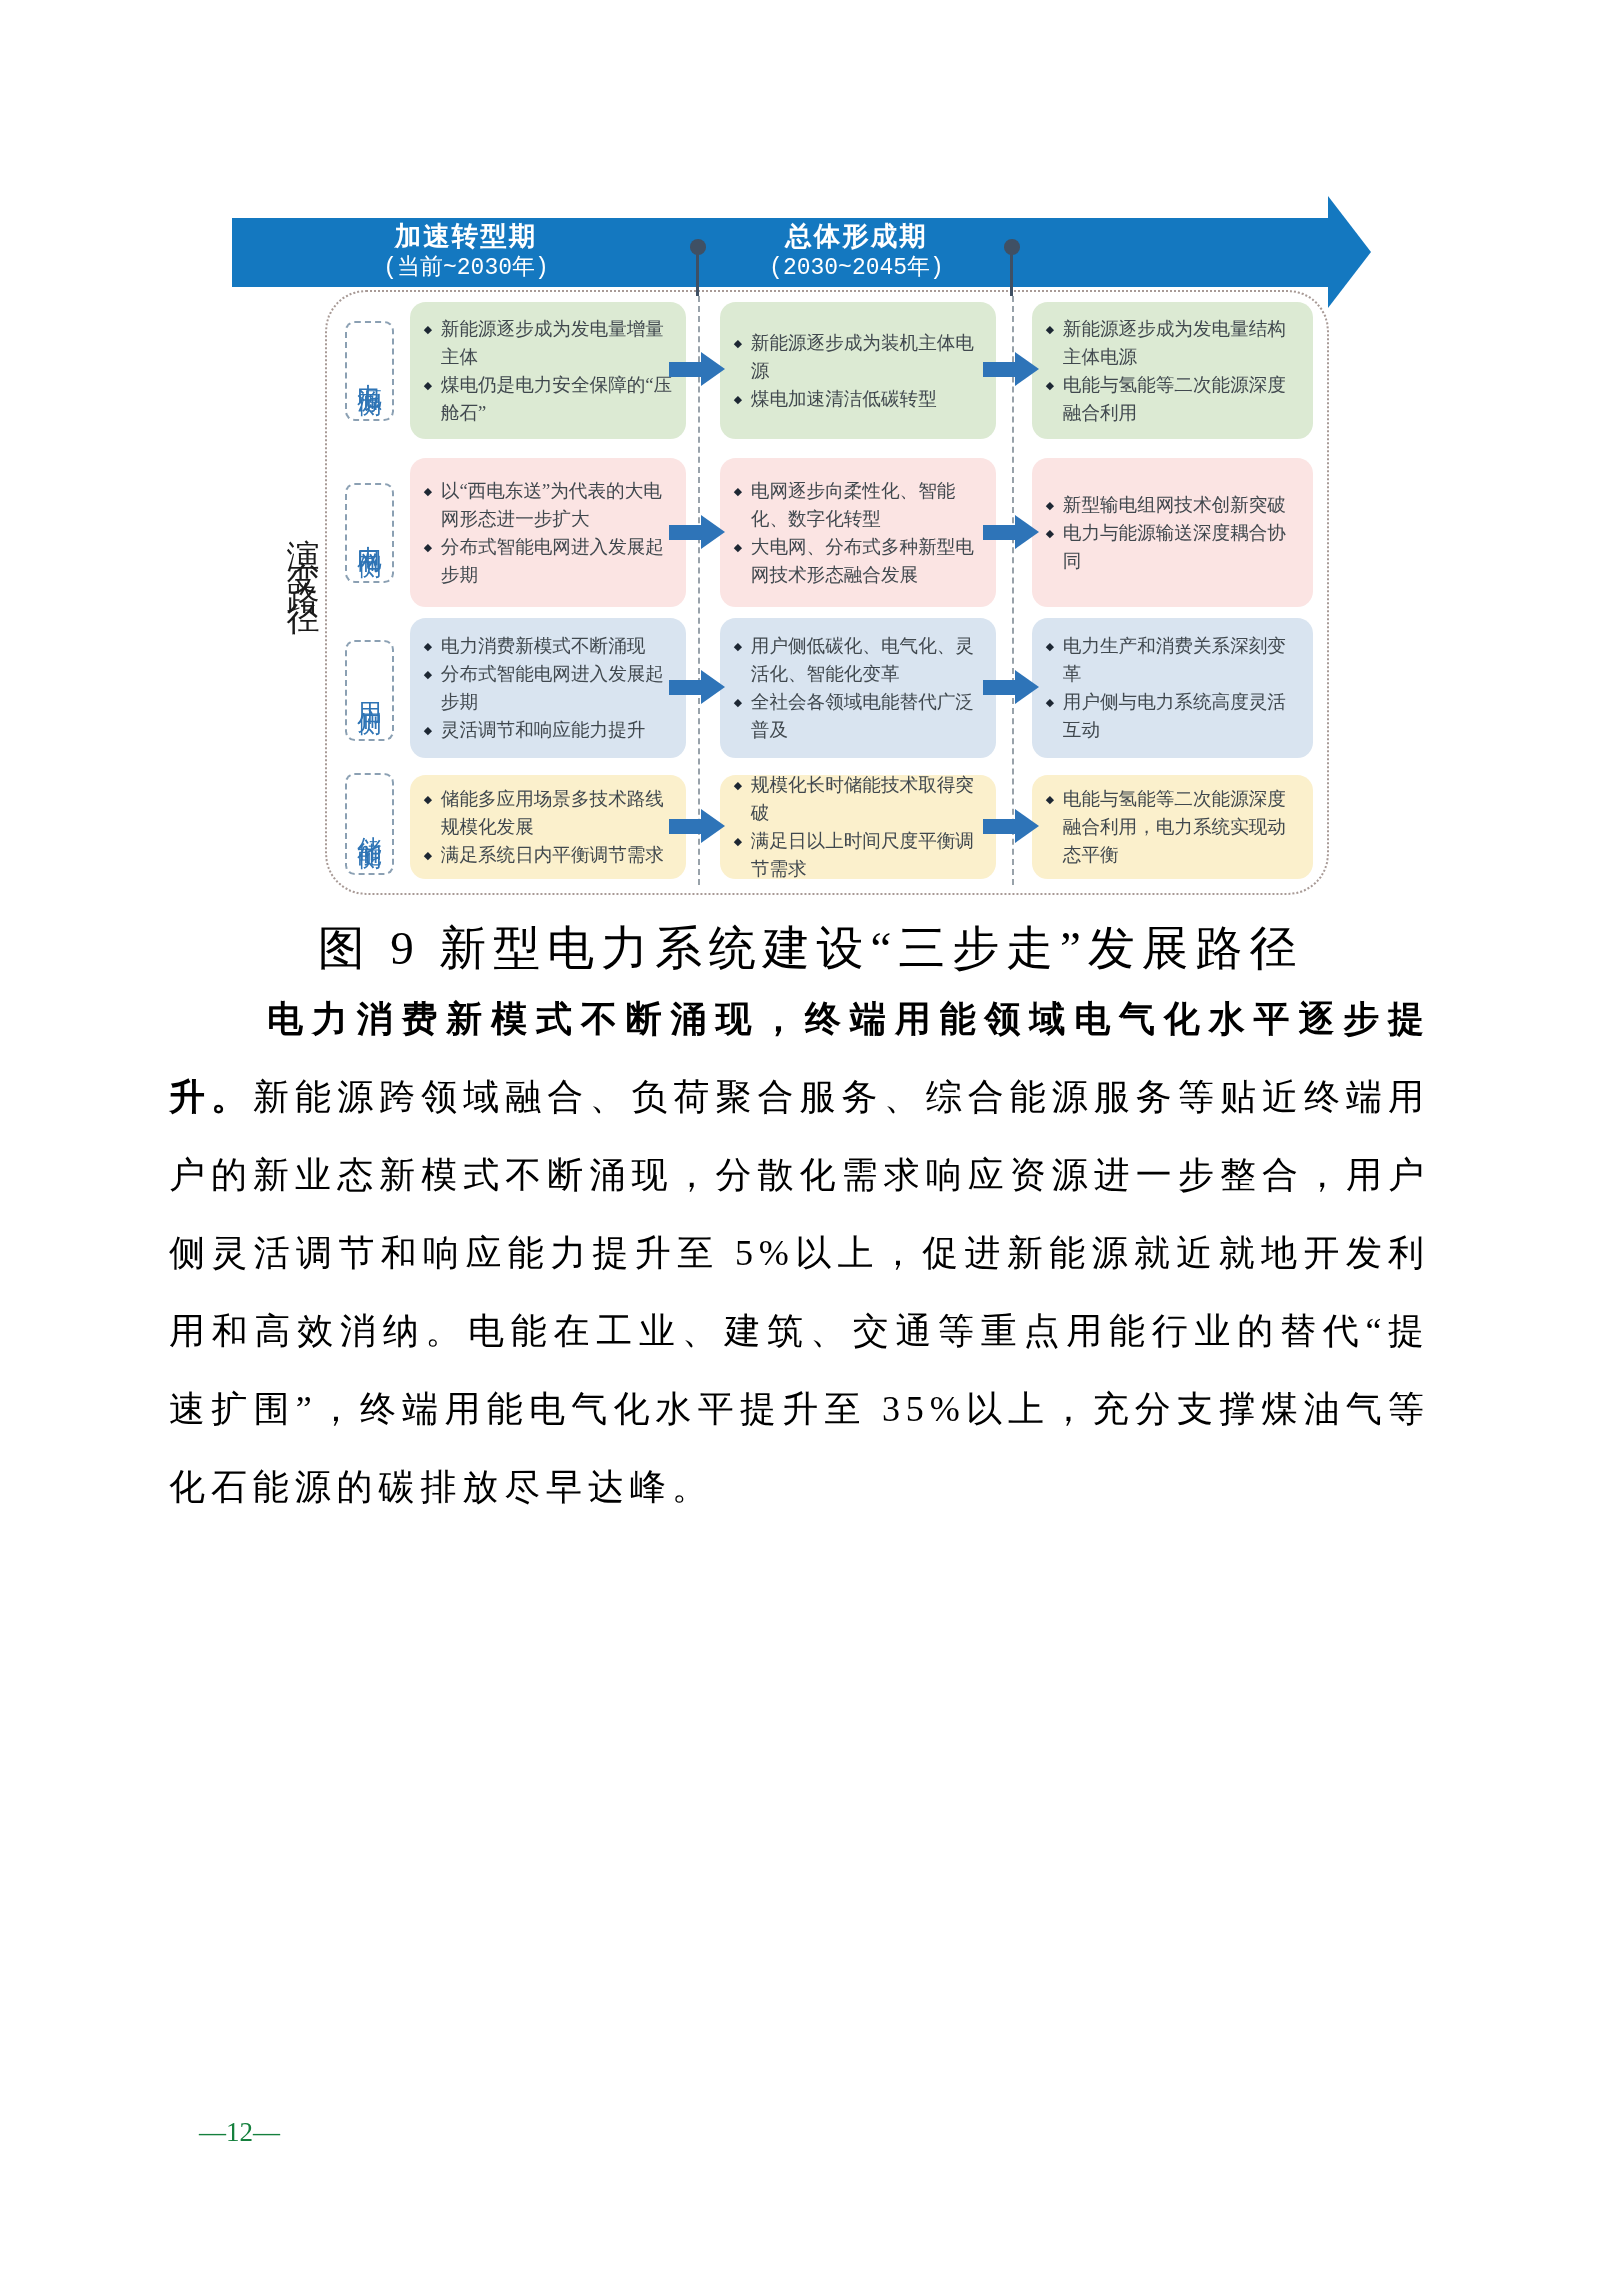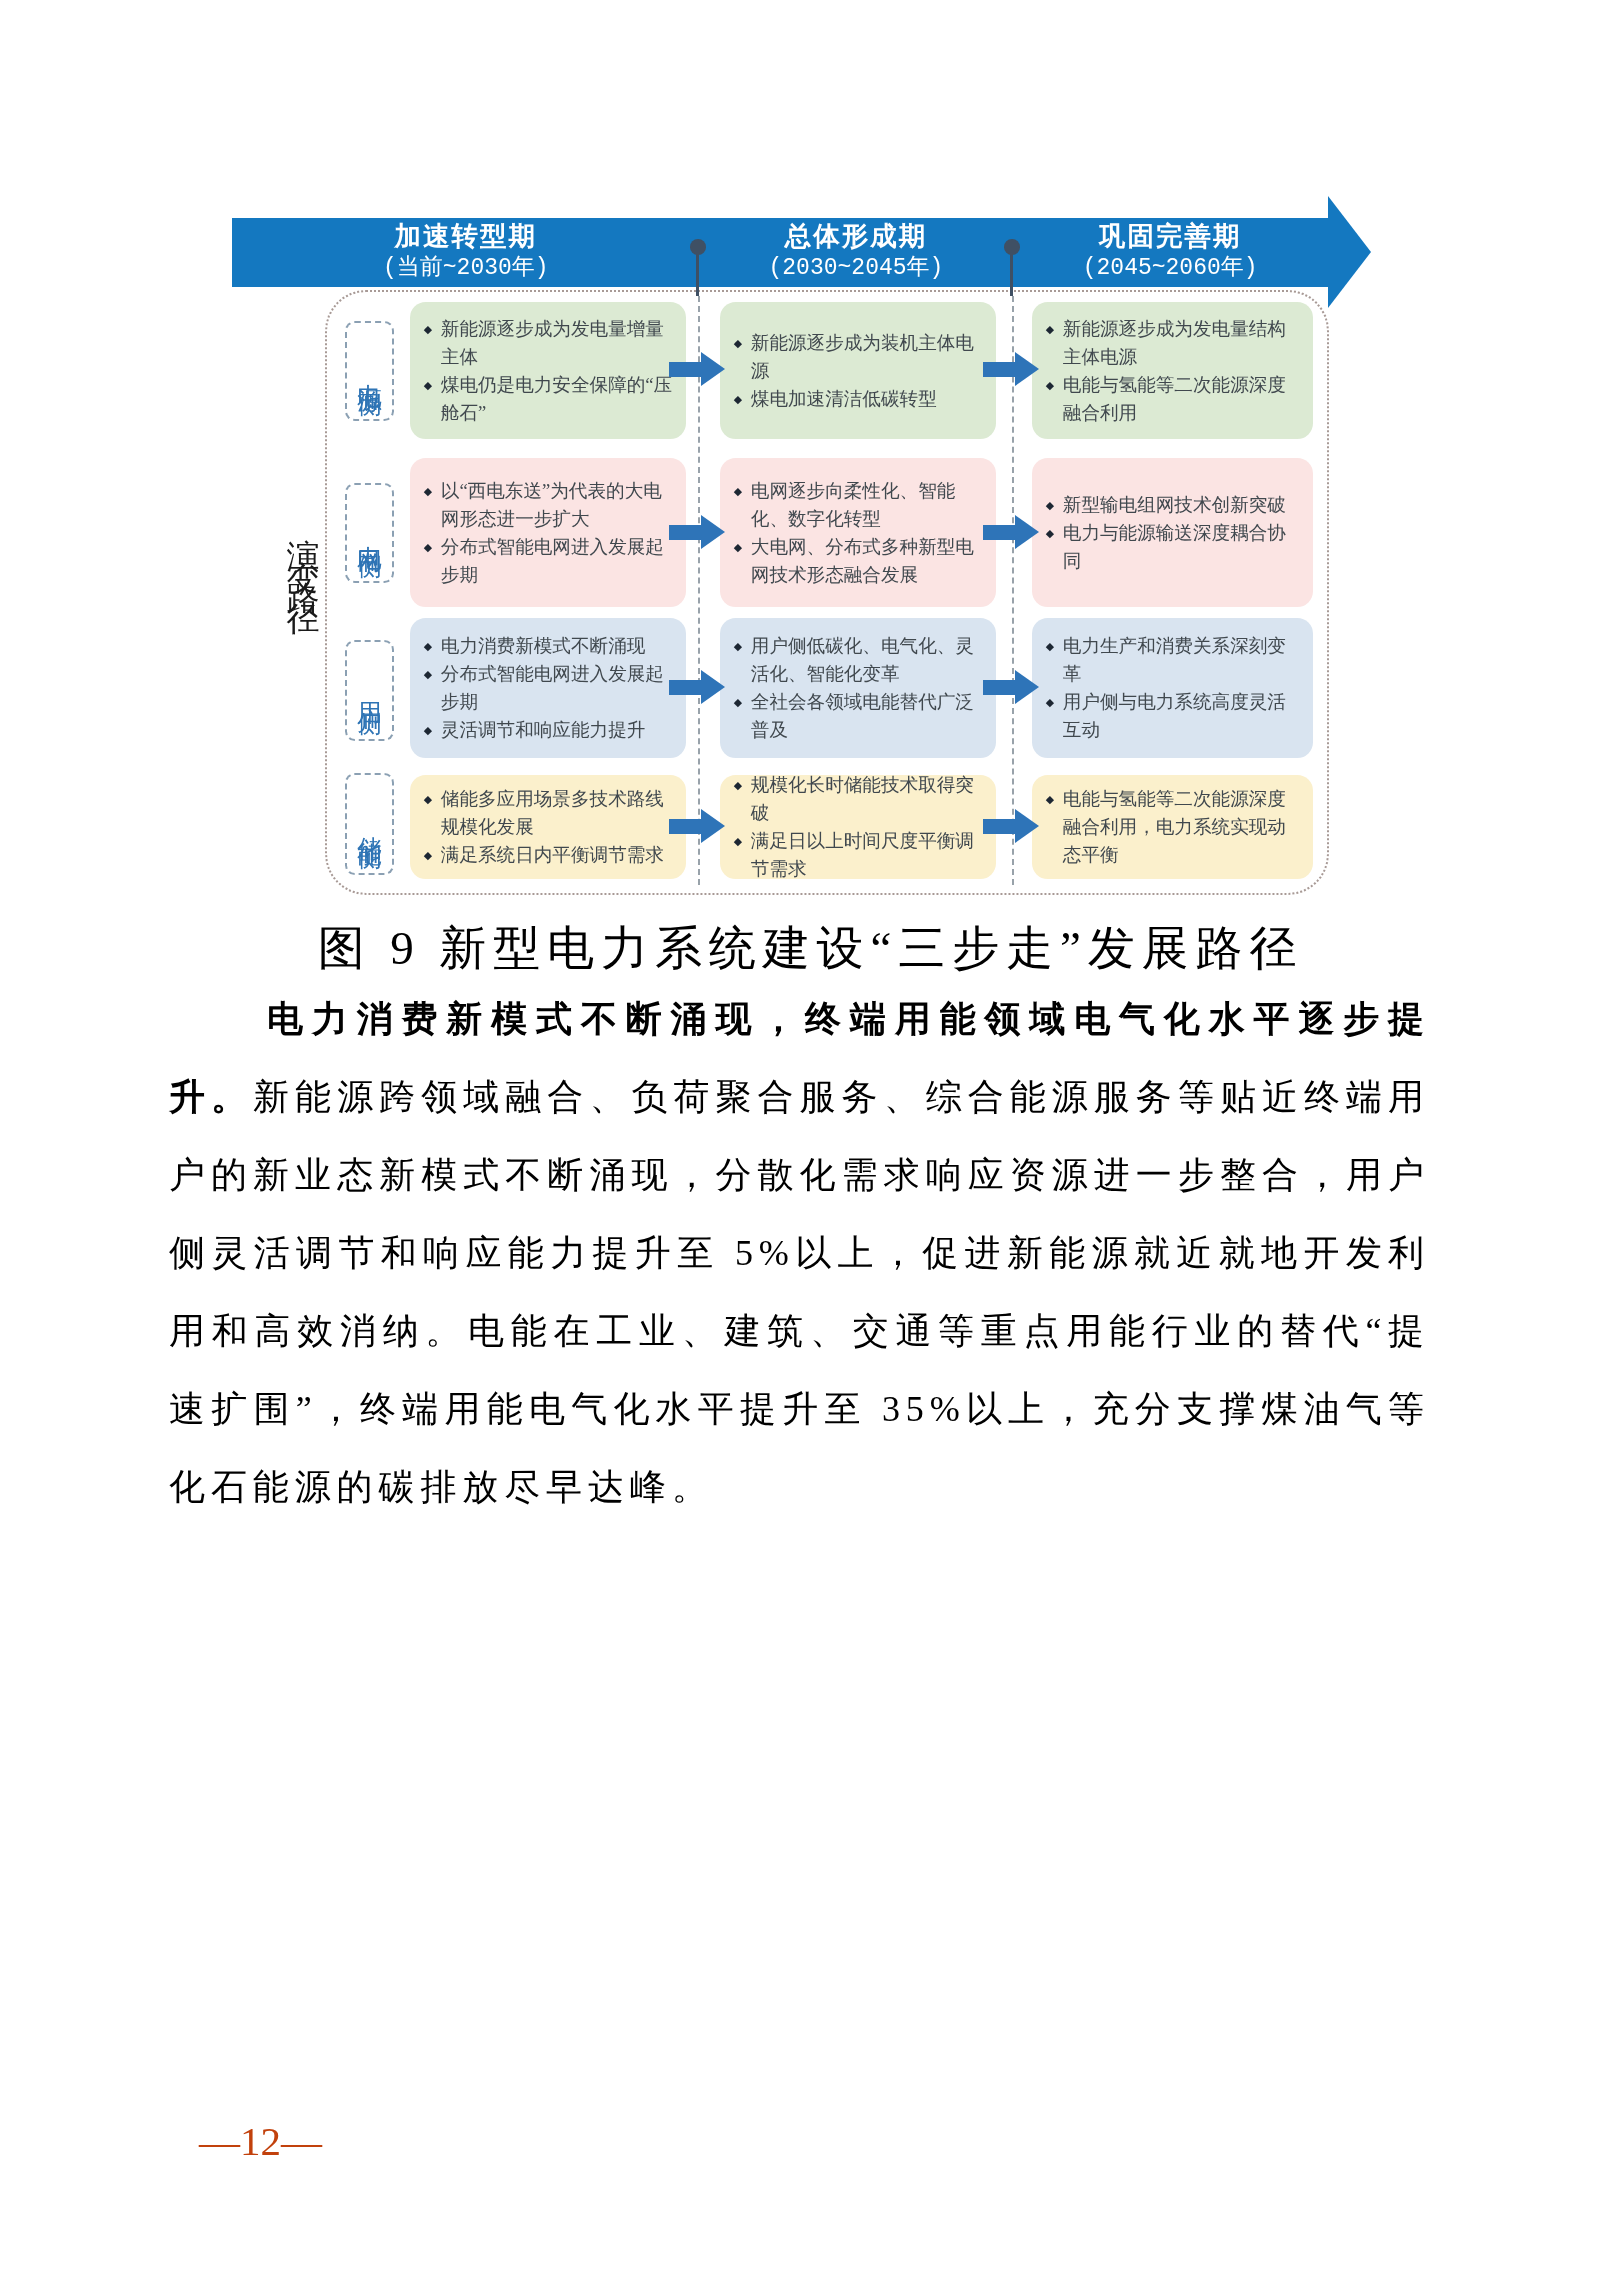--- a/index.html
+++ b/index.html
@@ -65,41 +65,37 @@
   .fa-s2{left:983px;}
   .fa-r1{top:352px;}.fa-r2{top:515px;}.fa-r3{top:670px;}.fa-r4{top:809px;}
 
   
   .caption{position:absolute;left:0;top:917px;width:100%;text-align:center;
            font-size:47px;letter-spacing:6.9px;color:#000;}
   .body-text{position:absolute;left:169px;top:980px;width:1261px;font-size:36px;
              line-height:78px;letter-spacing:5.9px;text-align:justify;color:#000;}
   .body-text p{margin:0;text-indent:98px;}
   .lead{font-weight:bold;font-family:"Liberation Sans","DejaVu Sans",sans-serif;}
-  .page-num{position:absolute;left:199px;top:2117px;font-size:41px;color:#c2410c;}
+  .page-num{position:absolute;left:199px;top:2117px;font-size:27px;color:#15803d;}
 </style>
 </head>
 <body>
 
 <div class="page">
 
   <div>
 
     <div class="banner">
       <div class="phase phase-1">
         <div class="phase-title">加速转型期</div>
         <div class="phase-period">(当前~2030年)</div>
       </div>
       <div class="phase phase-2">
         <div class="phase-title">总体形成期</div>
         <div class="phase-period">(2030~2045年)</div>
-      </div>
-      <div class="phase phase-3">
-        <div class="phase-title">巩固完善期</div>
-        <div class="phase-period">(2045~2060年)</div>
       </div>
     </div>
     <div class="banner-head"></div>
     <div class="pin pin-1">
       <div class="dot"></div>
       <div class="stem"></div>
     </div>
     <div class="pin pin-2">
       <div class="dot"></div>
       <div class="stem"></div>

